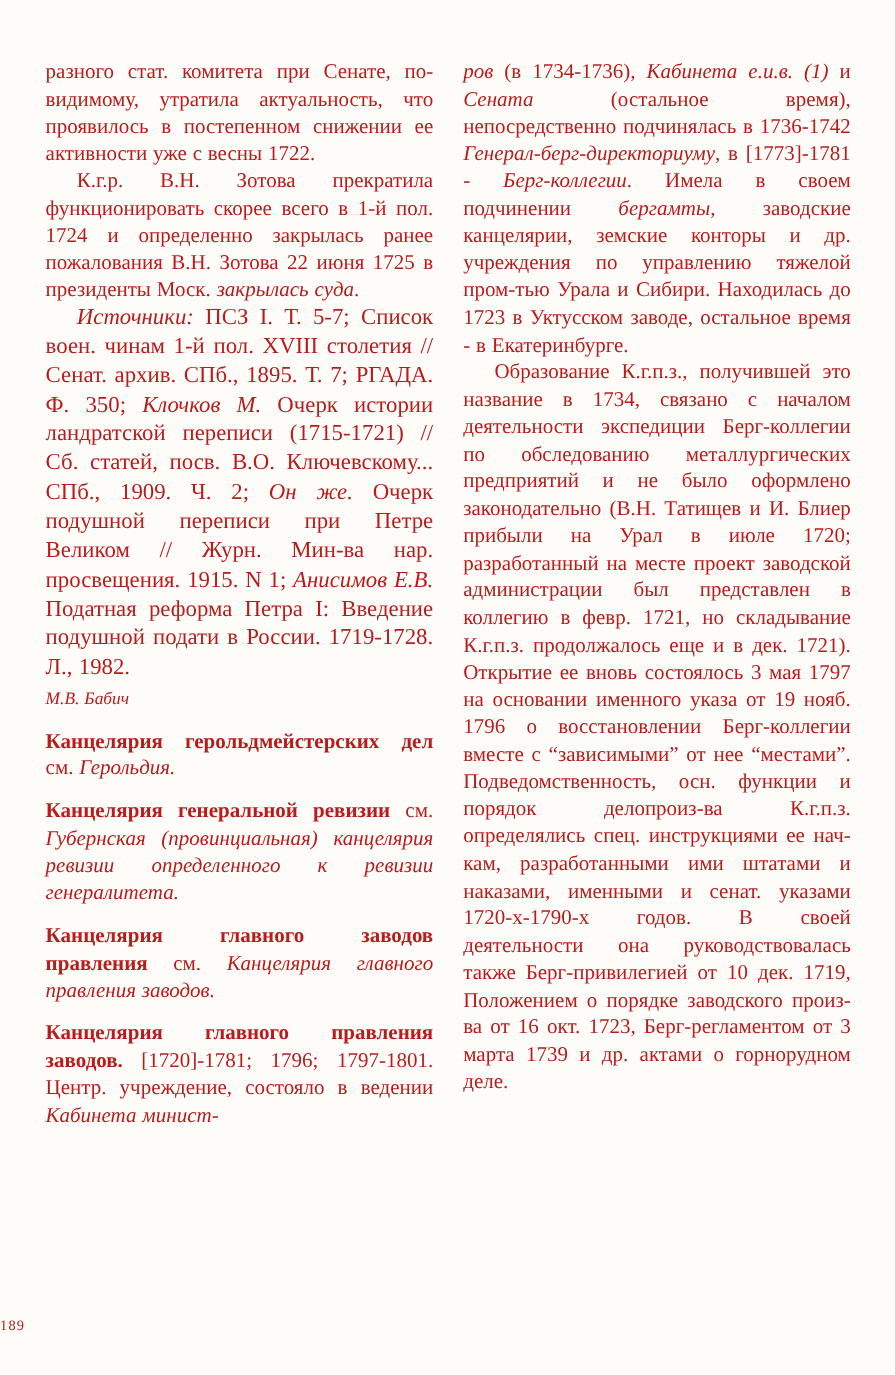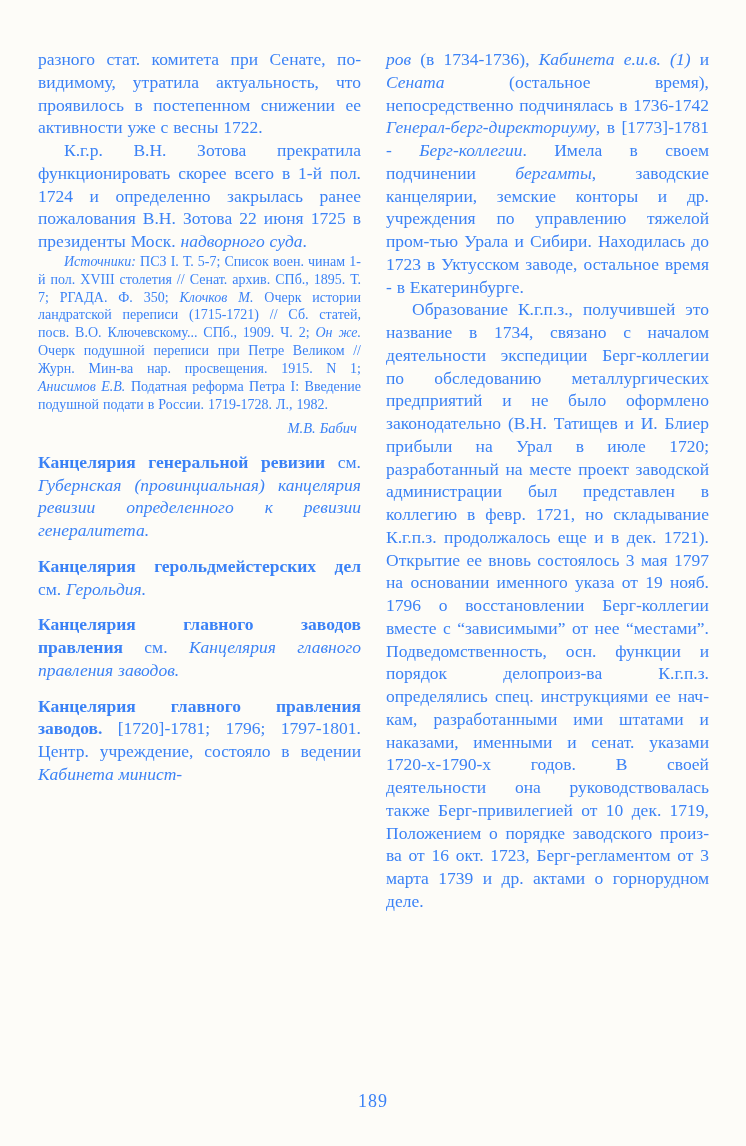--- a/index.html
+++ b/index.html
@@ -6,21 +6,21 @@
     margin: 0;
     padding: 0;
     background: #d8d6d0;
   }
   .page {
     position: relative;
     width: 746px;
     height: 1146px;
     margin: 0 auto;
     background: #fdfcf8;
-    color: #3b82f6;
+    color: #b91c1c;
     font-family: "Liberation Serif", "DejaVu Serif", serif;
     box-sizing: border-box;
     padding: 48px 32px 0 38px;
     overflow: hidden;
   }
   .columns {
     display: flex;
     gap: 25px;
   }
   .column {
@@ -30,53 +30,53 @@
   .para {
     margin: 0;
     font-size: 17.5px;
     line-height: 1.3;
     text-align: justify;
     word-spacing: 0.5px;
   }
   .para.indent { text-indent: 26px; }
   .para.space  { margin-top: 13px; }
   .para.sources {
-    font-size: 14px;
+    font-size: 19px;
     line-height: 1.28;
   }
   .para.author {
-    text-align: right;
+    text-align: left;
     font-size: 14.5px;
     margin-top: 5px;
     margin-right: 4px;
   }
   .para b { font-weight: bold; }
   .para i { font-style: italic; }
   .page-number {
     position: absolute;
     left: 0;
     right: 0;
     bottom: 34px;
-    text-align: center;
-    font-size: 18px;
+    text-align: left;
+    font-size: 12px;
     letter-spacing: 1px;
   }
 </style>
 </head>
 <body>
 
 <div class="page">
   <div class="columns">
     <div class="column" id="col-left">
         <p class="para body"><span>разного стат. комитета при Сенате, по-видимому, утратила актуальность, что проявилось в постепенном снижении ее активности уже с весны 1722.</span></p>
-        <p class="para body indent"><span>К.г.р. В.Н. Зотова прекратила функционировать скорее всего в 1-й пол. 1724 и определенно закрылась ранее пожалования В.Н. Зотова 22 июня 1725 в президенты Моск. </span><i>надворного суда</i><span>.</span></p>
+        <p class="para body indent"><span>К.г.р. В.Н. Зотова прекратила функционировать скорее всего в 1-й пол. 1724 и определенно закрылась ранее пожалования В.Н. Зотова 22 июня 1725 в президенты Моск. </span><i>закрылась суда</i><span>.</span></p>
         <p class="para sources indent"><i>Источники:</i><span> ПСЗ I. Т. 5-7; Список воен. чинам 1-й пол. XVIII столетия // Сенат. архив. СПб., 1895. Т. 7; РГАДА. Ф. 350; </span><i>Клочков М.</i><span> Очерк истории ландратской переписи (1715-1721) // Сб. статей, посв. В.О. Ключевскому... СПб., 1909. Ч. 2; </span><i>Он же.</i><span> Очерк подушной переписи при Петре Великом // Журн. Мин-ва нар. просвещения. 1915. N 1; </span><i>Анисимов Е.В.</i><span> Податная реформа Петра I: Введение подушной подати в России. 1719-1728. Л., 1982.</span></p>
         <p class="para author"><i>М.В. Бабич</i></p>
+        <p class="para body space"><b>Канцелярия герольдмейстерских дел</b><span> см. </span><i>Герольдия.</i></p>
         <p class="para body space"><b>Канцелярия генеральной ревизии</b><span> см. </span><i>Губернская (провинциальная) канцелярия ревизии определенного к ревизии генералитета.</i></p>
-        <p class="para body space"><b>Канцелярия герольдмейстерских дел</b><span> см. </span><i>Герольдия.</i></p>
         <p class="para body space"><b>Канцелярия главного заводов правления</b><span> см. </span><i>Канцелярия главного правления заводов.</i></p>
         <p class="para body space"><b>Канцелярия главного правления заводов.</b><span> [1720]-1781; 1796; 1797-1801. Центр. учреждение, состояло в ведении </span><i>Кабинета минист-</i></p>
       </div>
     <div class="column" id="col-right">
         <p class="para body"><i>ров</i><span> (в 1734-1736), </span><i>Кабинета е.и.в. (1)</i><span> и </span><i>Сената</i><span> (остальное время), непосредственно подчинялась в 1736-1742 </span><i>Генерал-берг-директориуму</i><span>, в [1773]-1781 - </span><i>Берг-коллегии</i><span>. Имела в своем подчинении </span><i>бергамты</i><span>, заводские канцелярии, земские конторы и др. учреждения по управлению тяжелой пром-тью Урала и Сибири. Находилась до 1723 в Уктусском заводе, остальное время - в Екатеринбурге.</span></p>
         <p class="para body indent"><span>Образование К.г.п.з., получившей это название в 1734, связано с началом деятельности экспедиции Берг-коллегии по обследованию металлургических предприятий и не было оформлено законодательно (В.Н. Татищев и И. Блиер прибыли на Урал в июле 1720; разработанный на месте проект заводской администрации был представлен в коллегию в февр. 1721, но складывание К.г.п.з. продолжалось еще и в дек. 1721). Открытие ее вновь состоялось 3 мая 1797 на основании именного указа от 19 нояб. 1796 о восстановлении Берг-коллегии вместе с “зависимыми” от нее “местами”. Подведомственность, осн. функции и порядок делопроиз-ва К.г.п.з. определялись спец. инструкциями ее нач-кам, разработанными ими штатами и наказами, именными и сенат. указами 1720-х-1790-х годов. В своей деятельности она руководствовалась также Берг-привилегией от 10 дек. 1719, Положением о порядке заводского произ-ва от 16 окт. 1723, Берг-регламентом от 3 марта 1739 и др. актами о горнорудном деле.</span></p>
       </div>
   </div>
   <div class="page-number">189</div>
 </div>

